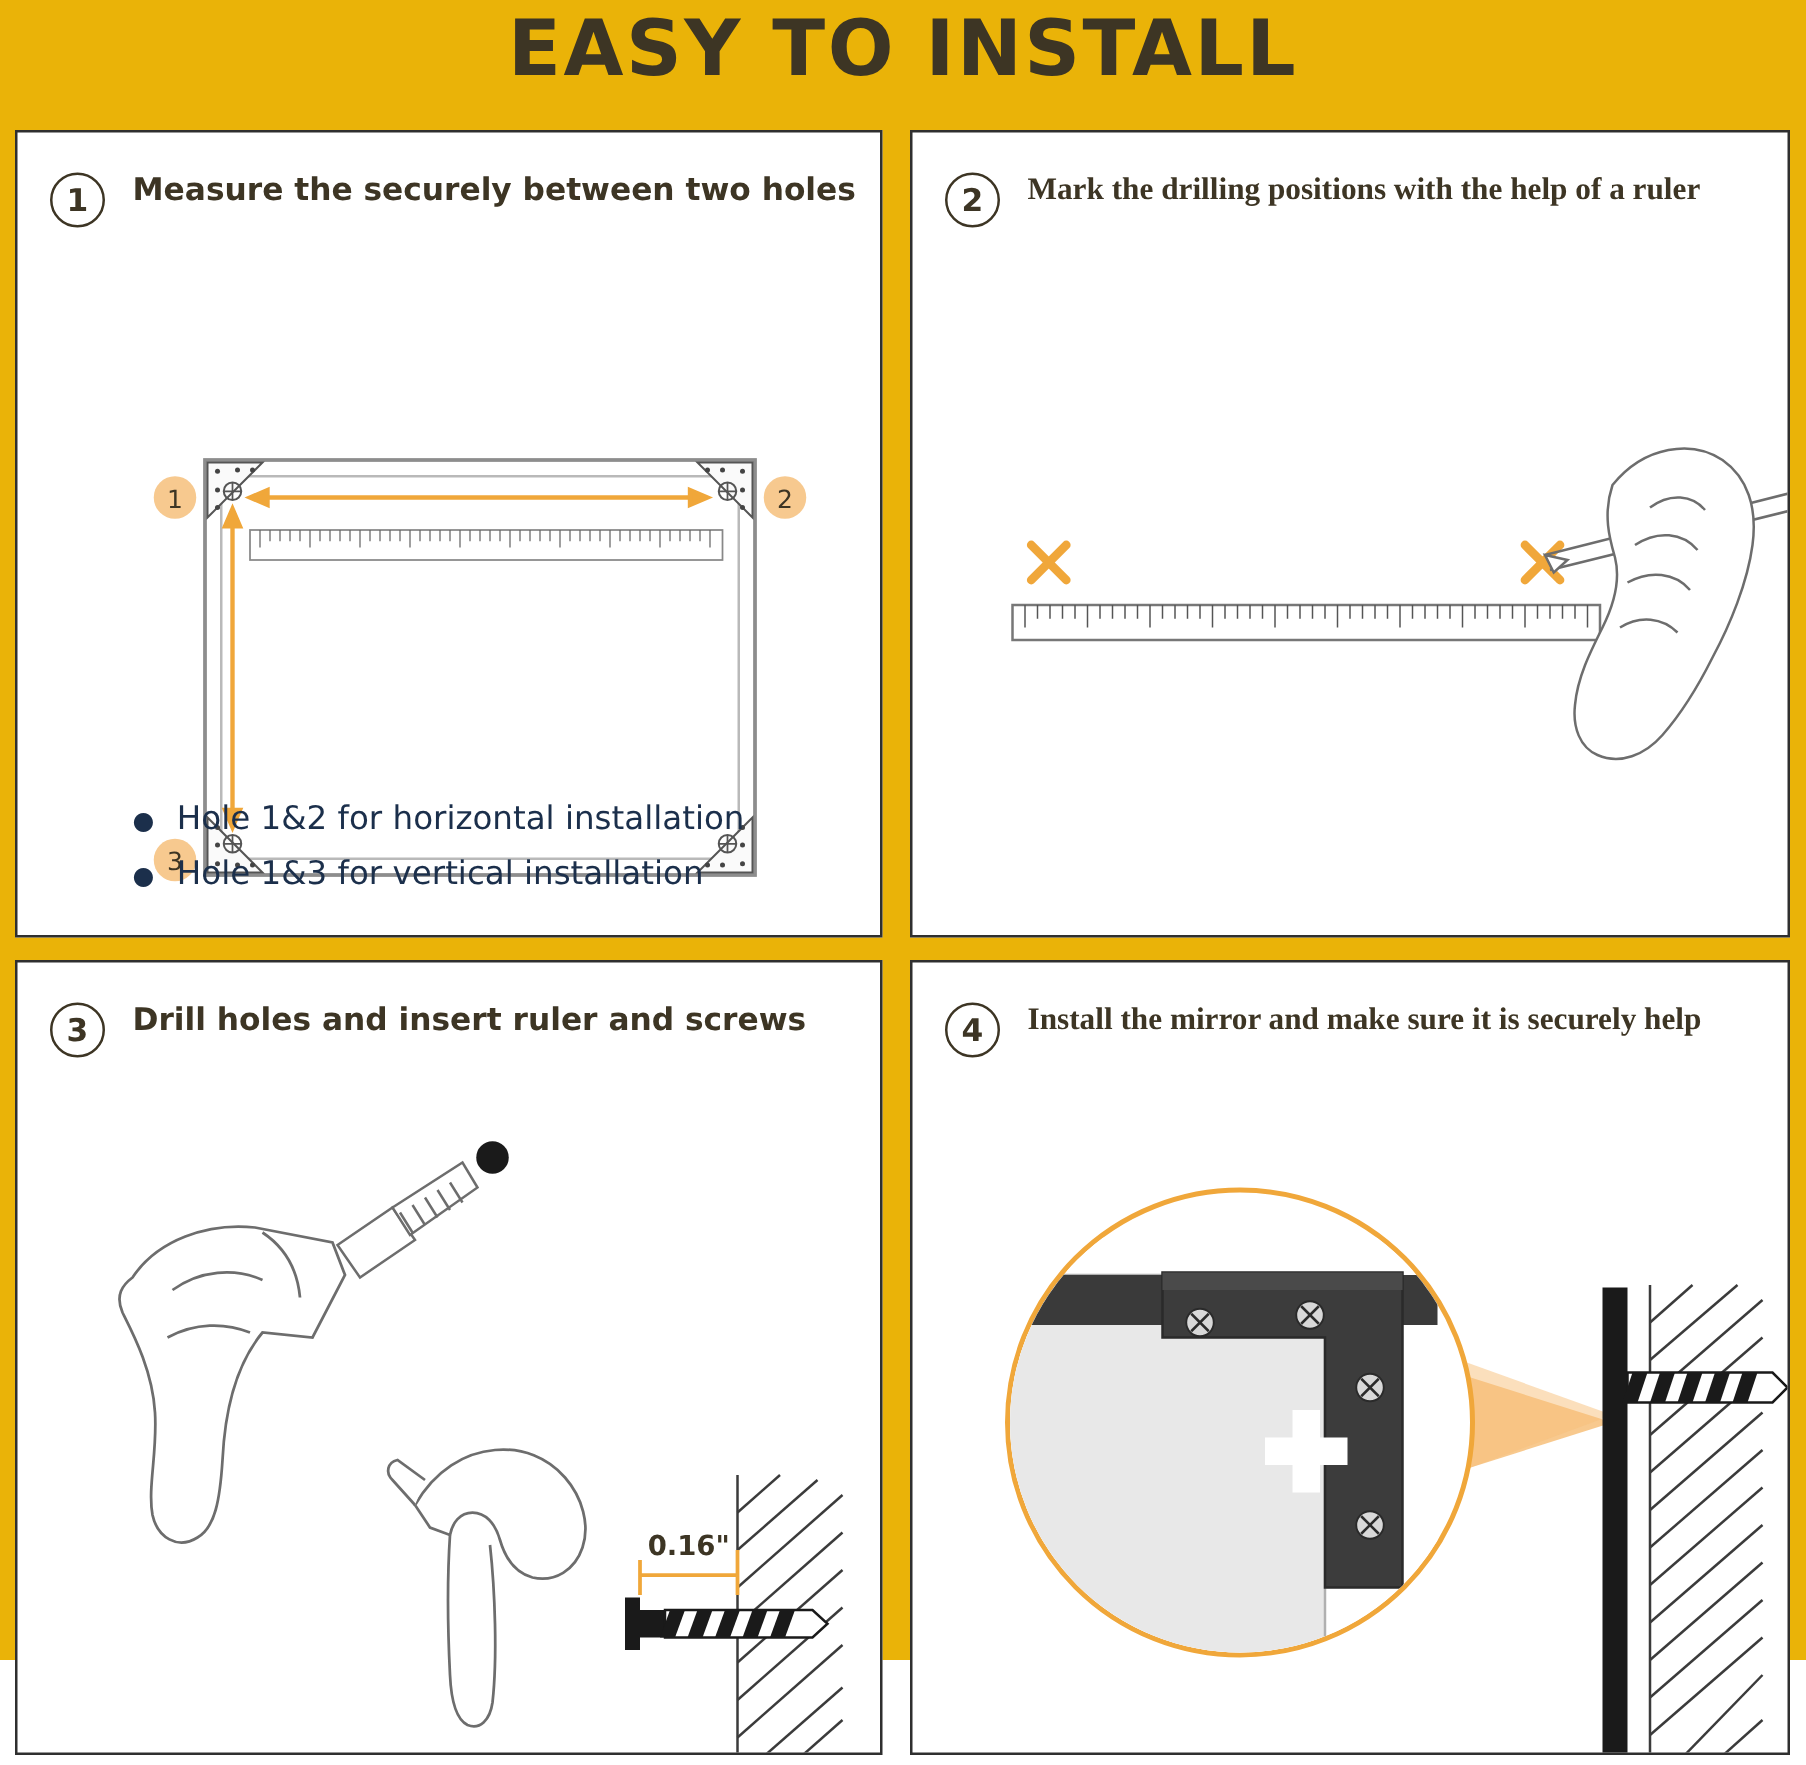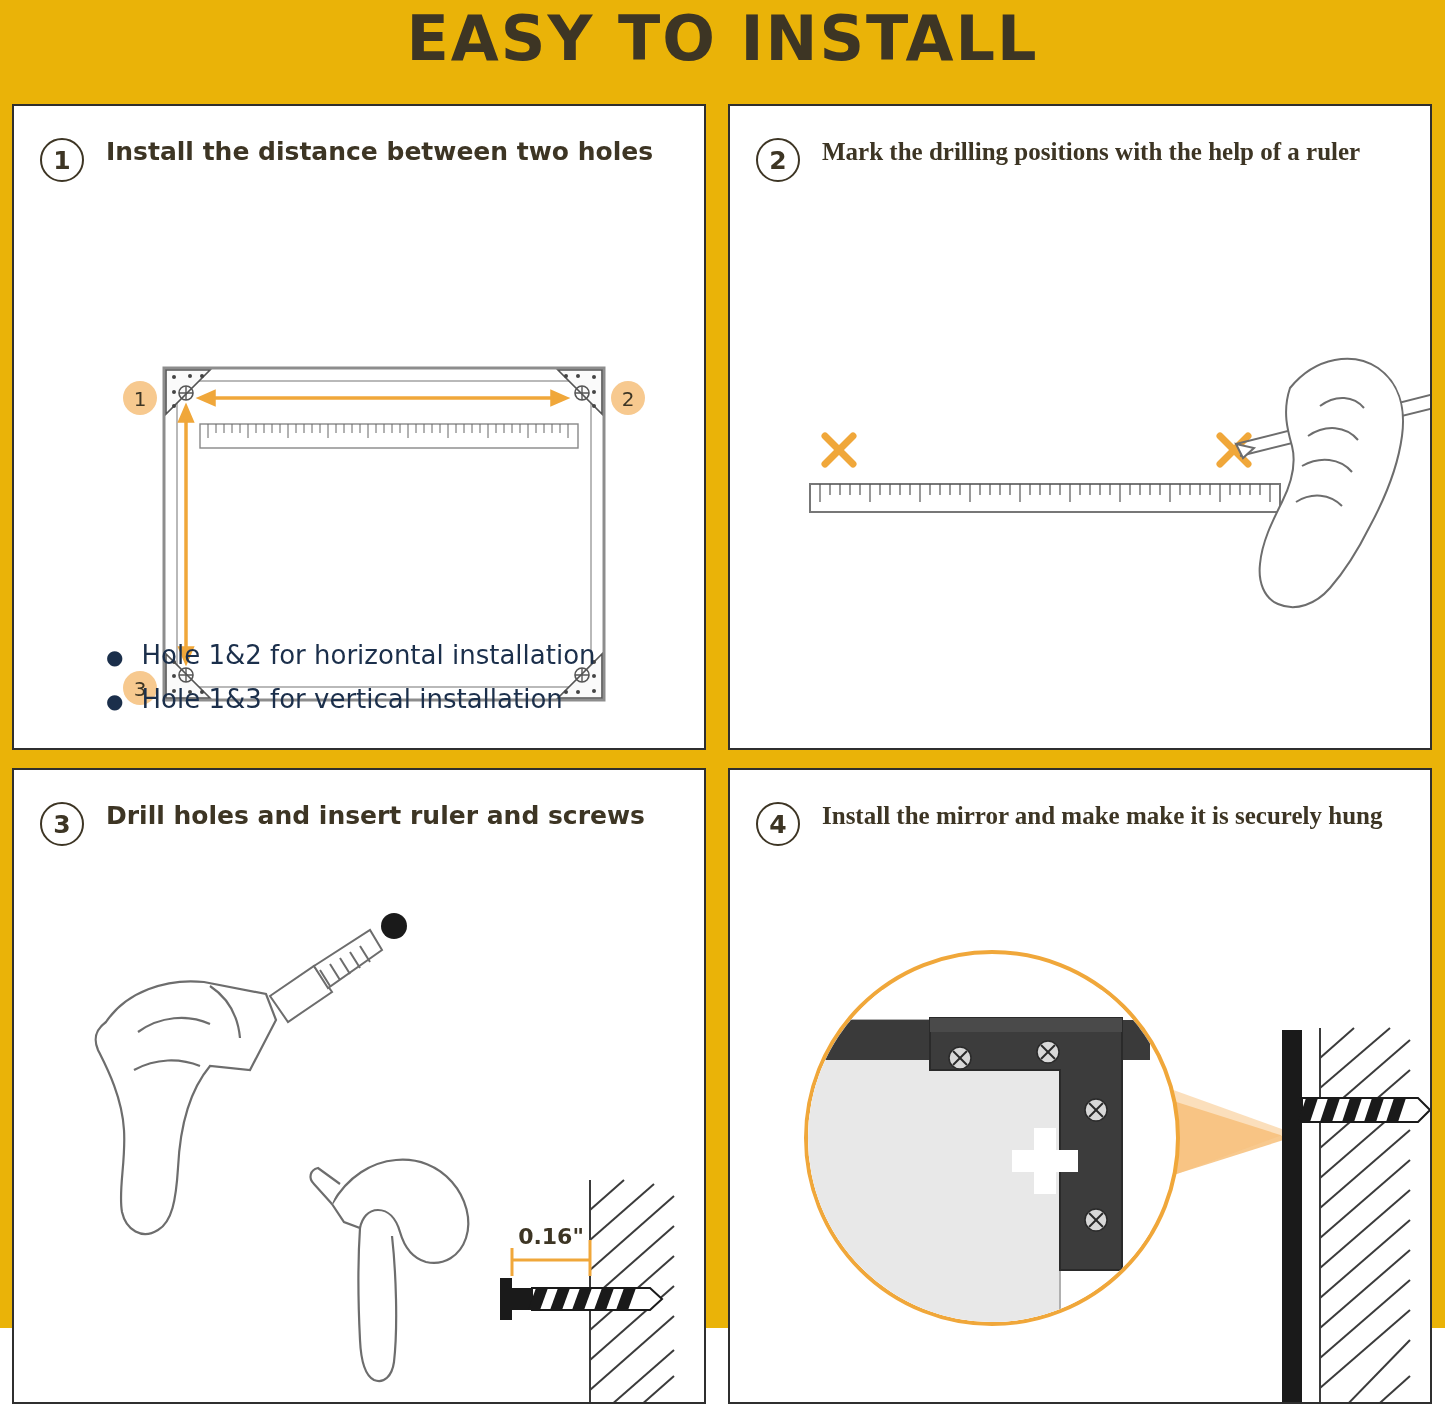--- a/index.html
+++ b/index.html
@@ -108,21 +108,21 @@
 
 <div class="page">
 
   <div class="main-title">EASY TO INSTALL</div>
 
   <div class="grid">
 
     <div class="panel" id="panel1">
       <div class="step-head">
         <div class="step-num">1</div>
-        <div class="step-title">Install the distance between two holes</div>
+        <div class="step-title">Measure the securely between two holes</div>
       </div>
 
       <svg class="svg-abs" width="694" height="646" viewBox="0 0 694 646">
 
         <rect x="150" y="262" width="440" height="332" fill="none" stroke="#8d8d8d" stroke-width="3"></rect>
         <rect x="163" y="275" width="414" height="306" fill="none" stroke="#b9b9b9" stroke-width="2"></rect>
 
         <g stroke="#555" stroke-width="1.6" fill="#fafafa">
           <path d="M152 264 L196 264 L152 308 Z"></path>
           <path d="M588 264 L544 264 L588 308 Z"></path>
@@ -401,21 +401,21 @@
           <line x1="498" y1="478" x2="498" y2="506"></line>
           <line x1="576" y1="470" x2="576" y2="506"></line>
         </g>
         <text x="537" y="474" text-anchor="middle" font-family="DejaVu Sans, sans-serif" font-size="22" font-weight="bold" fill="#3d3524">0.16"</text>
       </svg>
     </div>
 
     <div class="panel" id="panel4">
       <div class="step-head">
         <div class="step-num">4</div>
-        <div class="step-title">Install the mirror and make make it is securely hung</div>
+        <div class="step-title">Install the mirror and make sure it is securely help</div>
       </div>
 
       <svg class="svg-abs" width="704" height="636" viewBox="0 0 704 636">
 
         <path d="M396 316 L560 368 L396 420 Z" fill="#f7c07a" opacity="0.85"></path>
         <path d="M360 290 L560 362 L360 436 Z" fill="#f7c07a" opacity="0.5"></path>
 
         <circle cx="262" cy="368" r="186" fill="#ffffff" stroke="#f0a73a" stroke-width="4"></circle>
         <clipPath id="mag">
           <circle cx="262" cy="368" r="184"></circle>

